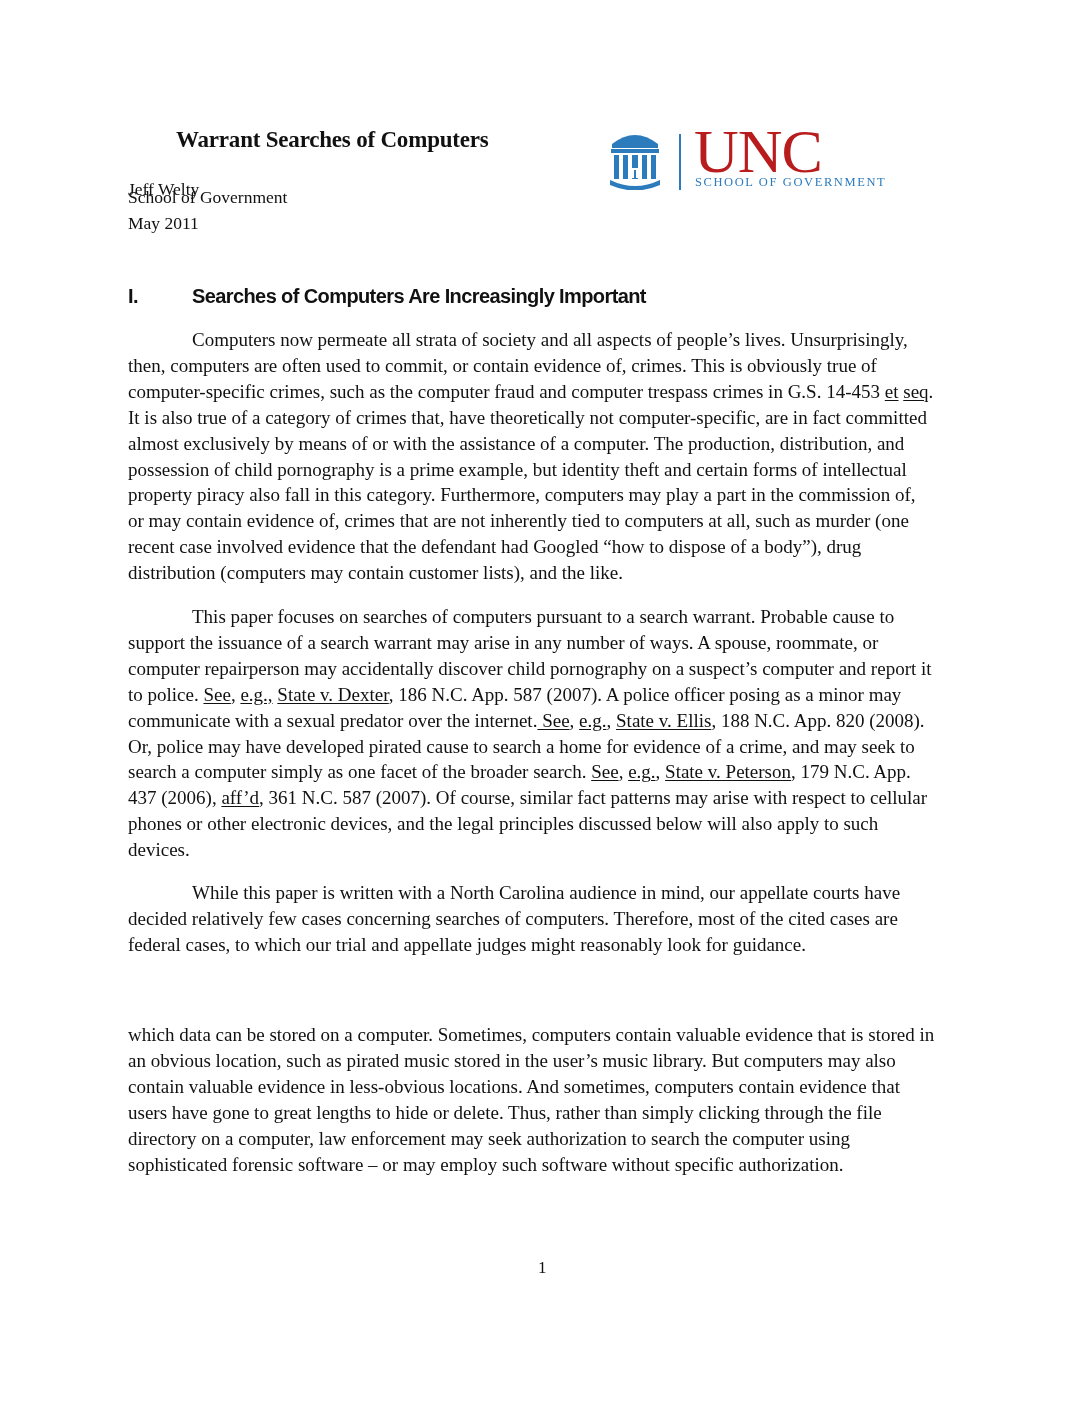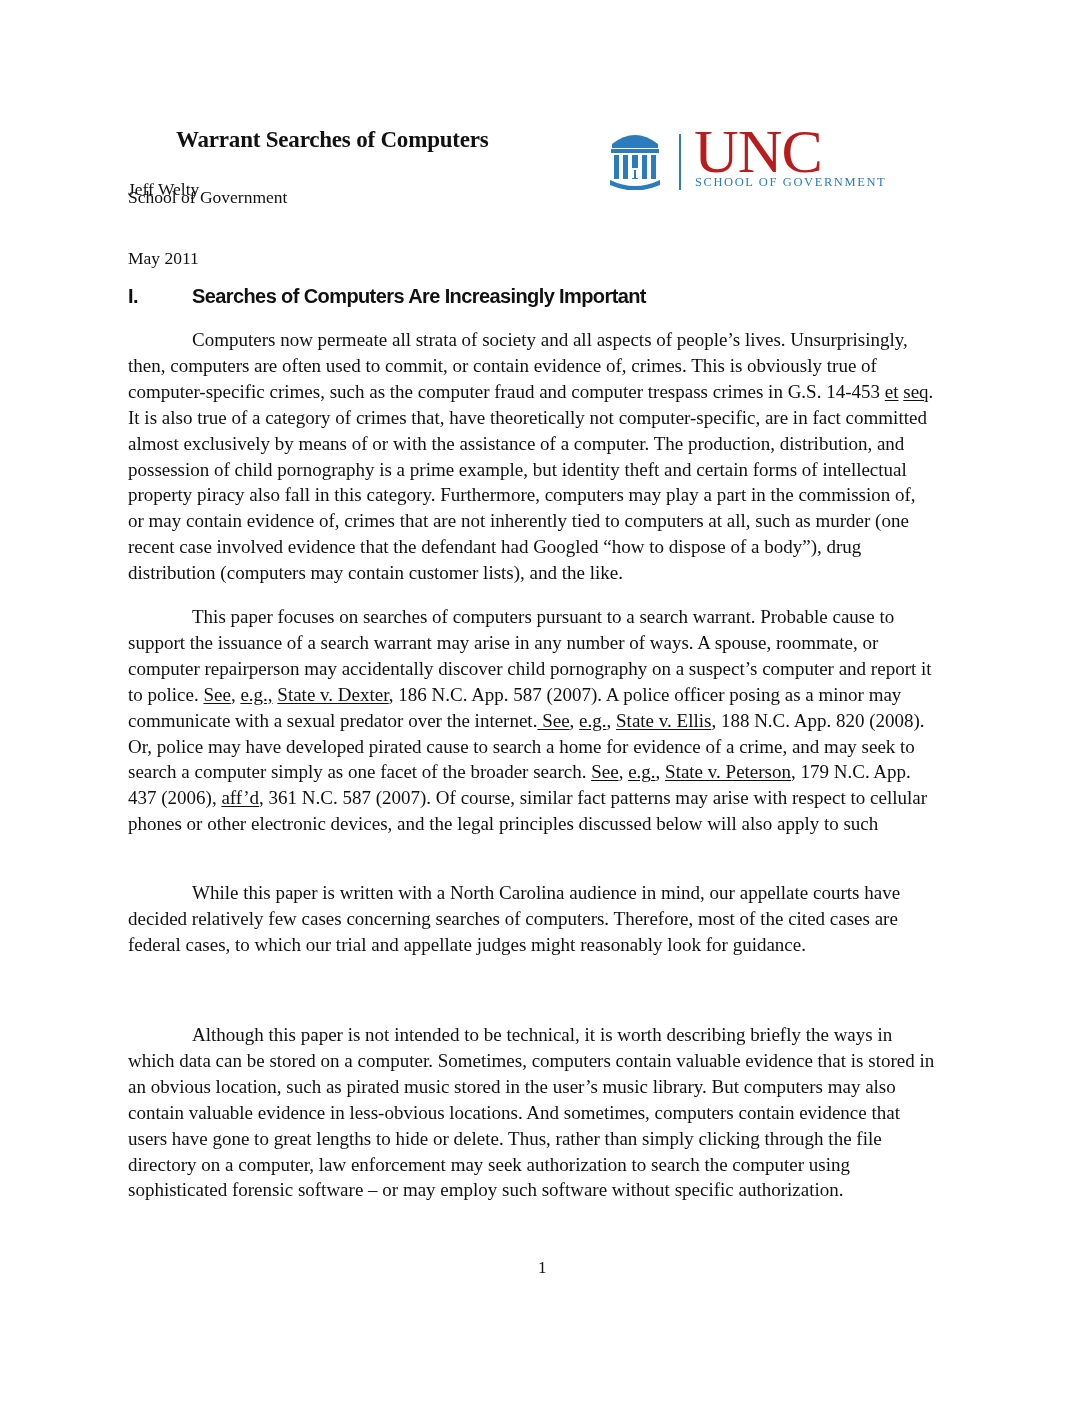--- a/index.html
+++ b/index.html
@@ -4,21 +4,21 @@
 <style>
   html, body { margin: 0; padding: 0; background: #ffffff; }
   body { width: 1088px; height: 1408px; position: relative; overflow: hidden;
          font-family: "Liberation Serif", serif; color: #111; }
   .page { position: absolute; left: 0; top: 0; width: 1088px; height: 1408px; }
 
   .doc-title { position: absolute; left: 128px; top: 127px; font-weight: bold; font-size: 23px; letter-spacing: -0.2px; margin-left: 48px; }
   .meta-line { position: absolute; left: 128px; font-size: 17.5px; }
   .meta-author { top: 179px; }
   .meta-org { top: 187px; }
-  .meta-date { top: 213px; margin-top: 35px; }
+  .meta-date { top: 213px; }
 
   .logo { position: absolute; left: 608px; top: 130px; width: 330px; height: 62px; color: #2b7bbd; }
   .logo-well { position: absolute; left: 0; top: 0; width: 54px; height: 60px; }
   .logo-divider { position: absolute; left: 71px; top: 4px; width: 2px; height: 56px; background: #2b7bbd; }
   .logo-unc { position: absolute; left: 86px; top: -10px; font-size: 62px; letter-spacing: -1px; color: #b91c1c; font-family: "Liberation Serif", serif; line-height: 1; }
   .logo-sog { position: absolute; left: 87px; top: 45px; font-size: 12.5px; letter-spacing: 1.6px; color: #2b7bbd; font-family: "Liberation Serif", serif; white-space: nowrap; }
 
   .section-heading { position: absolute; left: 128px; font-weight: bold; font-size: 20px; font-family: "Liberation Sans Narrow", "Liberation Sans", sans-serif; letter-spacing: -0.6px; }
   .section-heading .num { display: inline-block; width: 64px; }
   .h1 { top: 285px; }
@@ -85,31 +85,31 @@
   <div class="para p2">
     <span class="line indent">This paper focuses on searches of computers pursuant to a search warrant. Probable cause to</span>
     <span class="line">support the issuance of a search warrant may arise in any number of ways. A spouse, roommate, or</span>
     <span class="line">computer repairperson may accidentally discover child pornography on a suspect’s computer and report it</span>
     <span class="line"><span>to police. </span><u>See</u>, <u>e.g.,</u> <u>State v. Dexter</u><span>, 186 N.C. App. 587 (2007). A police officer posing as a minor may</span></span>
     <span class="line"><span>communicate with a sexual predator over the internet.</span><u> See</u>, <u>e.g.</u>, <u>State v. Ellis</u><span>, 188 N.C. App. 820 (2008).</span></span>
     <span class="line">Or, police may have developed pirated cause to search a home for evidence of a crime, and may seek to</span>
     <span class="line"><span>search a computer simply as one facet of the broader search. </span><u>See</u>, <u>e.g.</u>, <u>State v. Peterson</u><span>, 179 N.C. App.</span></span>
     <span class="line"><span>437 (2006), </span><u>aff’d</u><span>, 361 N.C. 587 (2007). Of course, similar fact patterns may arise with respect to cellular</span></span>
     <span class="line">phones or other electronic devices, and the legal principles discussed below will also apply to such</span>
+    <span class="line">devices.</span>
   </div>
 
   <div class="para p3">
     <span class="line indent">While this paper is written with a North Carolina audience in mind, our appellate courts have</span>
     <span class="line">decided relatively few cases concerning searches of computers. Therefore, most of the cited cases are</span>
     <span class="line">federal cases, to which our trial and appellate judges might reasonably look for guidance.</span>
   </div>
 
 
   <div class="para p4">
-    <span class="line indent">Although this paper is not intended to be technical, it is worth describing briefly the ways in</span>
     <span class="line">which data can be stored on a computer. Sometimes, computers contain valuable evidence that is stored in</span>
     <span class="line">an obvious location, such as pirated music stored in the user’s music library.  But computers may also</span>
     <span class="line">contain valuable evidence in less-obvious locations.  And sometimes, computers contain evidence that</span>
     <span class="line">users have gone to great lengths to hide or delete. Thus, rather than simply clicking through the file</span>
     <span class="line">directory on a computer, law enforcement may seek authorization to search the computer using</span>
     <span class="line">sophisticated forensic software – or may employ such software without specific authorization.</span>
   </div>
 
   <div class="page-number">1</div>
 </div>

